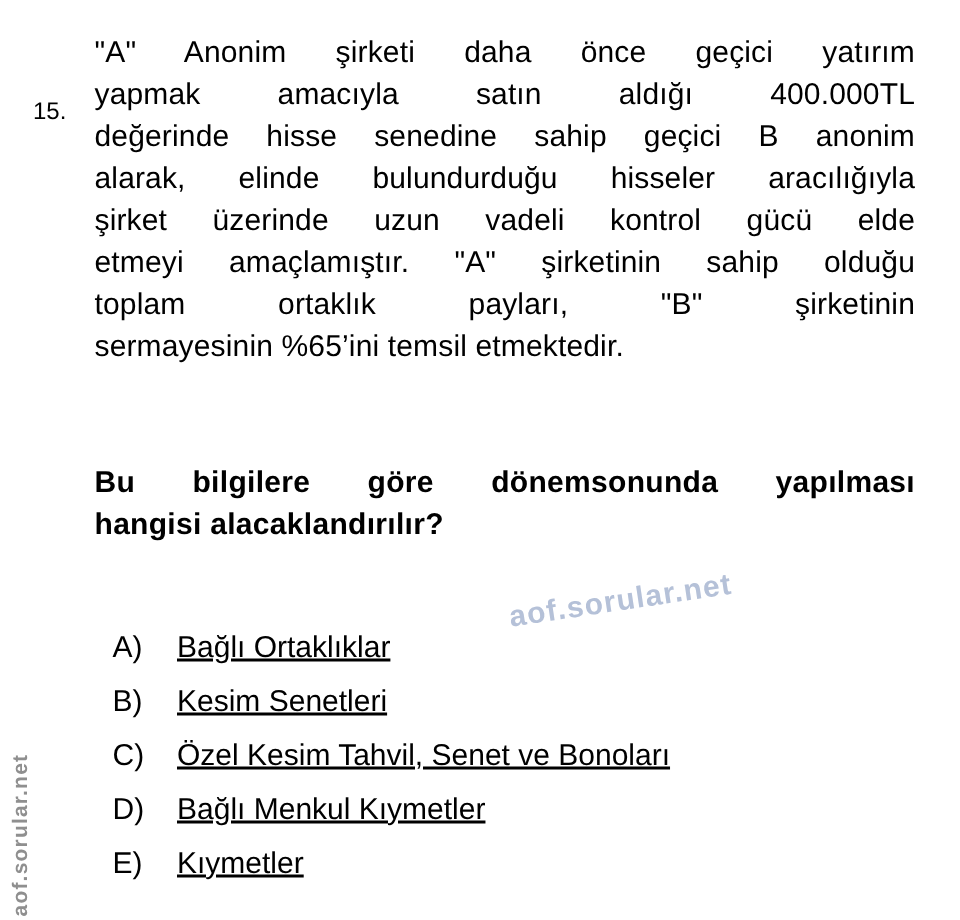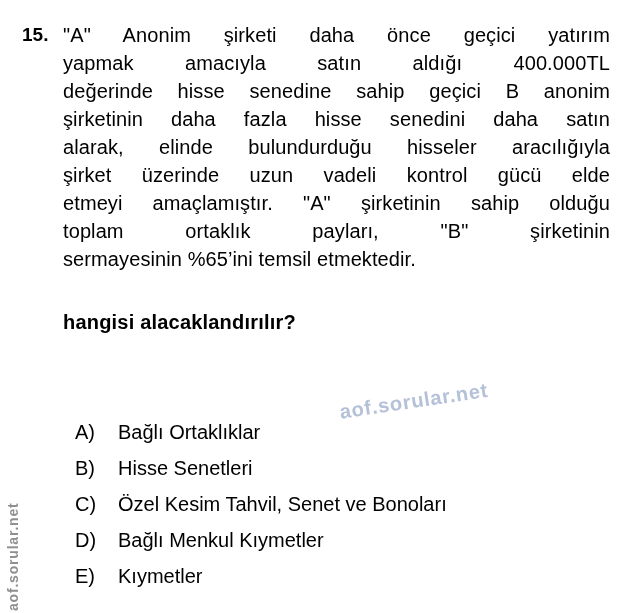--- a/index.html
+++ b/index.html
@@ -15,23 +15,24 @@
   
   .q-wrap {
     position: absolute;
     left: 22px;
     top: 21px;
     width: 588px;
     display: flex;
   }
   .q-num {
     flex: 0 0 41px;
-    font-size: 19px;
+    font-size: 16px;
     line-height: 28px;
-    font-weight: bold;
+    font-weight: normal;
+    margin-top: 40px;
   }
   .q-body { flex: 0 0 547px; width: 547px; }
 
   .line {
     font-size: 20px;
     line-height: 28px;
     text-align: justify;
     text-align-last: justify;
     text-justify: inter-word;
     letter-spacing: 0.1px;
@@ -55,21 +56,21 @@
     top: 418px;
     width: 535px;
   }
   .option {
     display: flex;
     font-size: 20px;
     line-height: 28px;
     margin-bottom: 8px;
   }
   .opt-letter { flex: 0 0 43px; }
-  .opt-text { flex: 1; }
+  .opt-text { flex: 1; text-decoration: underline; }
 
   
   .wm-center {
     position: absolute;
     left: 338px;
     top: 401px;
     font-size: 20px;
     font-weight: bold;
     letter-spacing: 0.8px;
     transform: rotate(-8.5deg);
@@ -96,41 +97,41 @@
 <div class="wm-center" style="color: rgb(181, 193, 216);">aof.sorular.net</div>
 
 <div class="wm-left" style="color: rgb(143, 143, 143);">aof.sorular.net</div>
 
 <div class="q-wrap">
   <div class="q-num">15.</div>
   <div class="q-body">
     <div class="line">"A" Anonim şirketi daha önce geçici yatırım</div>
     <div class="line">yapmak amacıyla satın aldığı 400.000TL</div>
     <div class="line">değerinde hisse senedine sahip geçici B anonim</div>
-    <div class="line">şirketinin daha fazla hisse senedini daha satın</div>
     <div class="line">alarak, elinde bulundurduğu hisseler aracılığıyla</div>
     <div class="line">şirket üzerinde uzun vadeli kontrol gücü elde</div>
     <div class="line">etmeyi amaçlamıştır. "A" şirketinin sahip olduğu</div>
     <div class="line">toplam ortaklık payları, "B" şirketinin</div>
     <div class="line last">sermayesinin %65’ini temsil etmektedir.</div>
   </div>
 </div>
 
 <div class="prompt">
+  <div class="line">Bu bilgilere göre dönemsonunda yapılması</div>
   <div class="line last">hangisi alacaklandırılır?</div>
 </div>
 
 <div class="options">
   <div class="option">
     <span class="opt-letter">A)</span>
     <span class="opt-text">Bağlı Ortaklıklar</span>
   </div>
   <div class="option">
     <span class="opt-letter">B)</span>
-    <span class="opt-text">Hisse Senetleri</span>
+    <span class="opt-text">Kesim Senetleri</span>
   </div>
   <div class="option">
     <span class="opt-letter">C)</span>
     <span class="opt-text">Özel Kesim Tahvil, Senet ve Bonoları</span>
   </div>
   <div class="option">
     <span class="opt-letter">D)</span>
     <span class="opt-text">Bağlı Menkul Kıymetler</span>
   </div>
   <div class="option">

